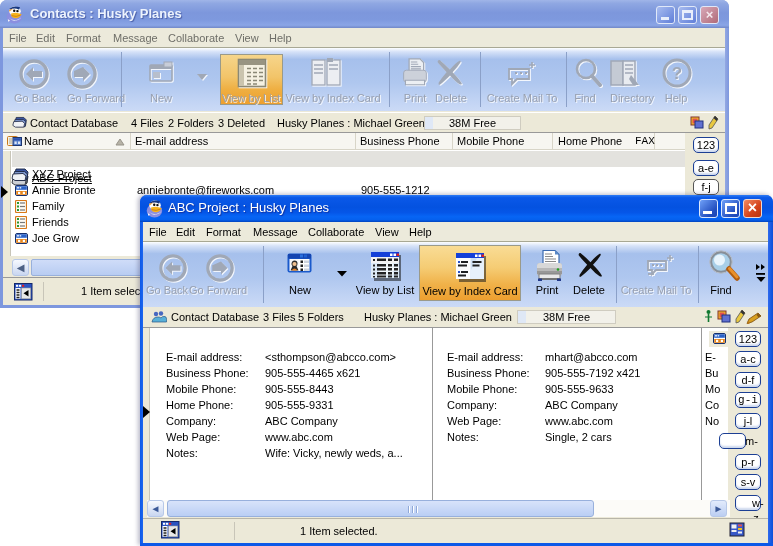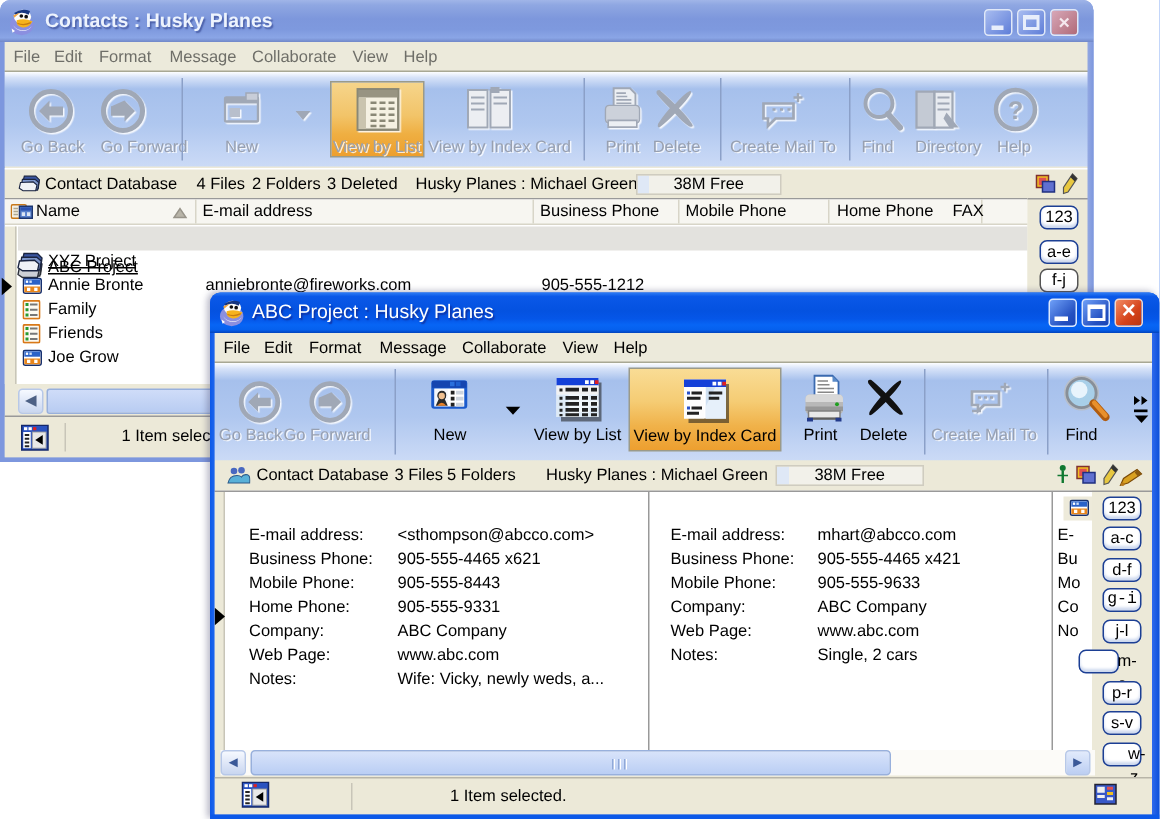--- a/index.html
+++ b/index.html
@@ -174,21 +174,21 @@
           </svg>
         <div class="abs" style="left:127px;top:0;bottom:0;width:1px;background:#D8D5C8;"></div>
         <span class="abs" style="left:132px;top:2px;">E-mail address</span>
         <div class="abs" style="left:352px;top:0;bottom:0;width:1px;background:#D8D5C8;"></div>
         <span class="abs" style="left:357px;top:2px;">Business Phone</span>
         <div class="abs" style="left:449px;top:0;bottom:0;width:1px;background:#D8D5C8;"></div>
         <span class="abs" style="left:454px;top:2px;">Mobile Phone</span>
         <div class="abs" style="left:549px;top:0;bottom:0;width:1px;background:#D8D5C8;"></div>
         <span class="abs" style="left:555px;top:2px;">Home Phone</span>
         <div class="abs" style="left:651px;top:0;bottom:0;width:1px;background:#D8D5C8;"></div>
-        <span class="abs" style="left:632px;top:2px;">FAX</span>
+        <span class="abs" style="left:632px;top:2px;font-family:Liberation Mono, monospace;">FAX</span>
       </div>
 
       <div class="abs" style="left:0;top:18px;width:8px;bottom:0;background:#ECE9D8;border-right:1px solid #C8C5B8;"></div>
       <div class="abs" style="left:9px;top:18px;right:0;height:16px;background:#E3E2DE;"></div>
       <div class="abs" style="left:0;top:18px;width:100%;height:16px;margin-top:20px;">
         <svg class="abs" style="left:8px;top:1px;" width="19" height="14" viewBox="0 0 19 14">
             <path d="M5 1 h9 l3 3 -1 7 h-10 l-3-2 z" fill="#6a6f78" stroke="#2a2e36" stroke-width="0.9"></path>
             <path d="M3.5 3.5 h10 l3 2.5 -1 6 h-10 l-3-2.5 z" fill="#a8acb4" stroke="#2a2e36" stroke-width="0.9"></path>
             <path d="M2 6 h10 l3 2.5 -1 4.5 h-10 l-3-2 z" fill="#cdd0d6" stroke="#2a2e36" stroke-width="0.9"></path>
           </svg>
@@ -514,21 +514,21 @@
       <div class="fieldlbl" style="left:23px;top:103px;">Web Page:</div>
         <div class="fieldlbl" style="left:122px;top:103px;">www.abc.com</div>
       <div class="fieldlbl" style="left:23px;top:119px;">Notes:</div>
         <div class="fieldlbl" style="left:122px;top:119px;">Wife: Vicky, newly weds, a...</div>
 
       <div class="abs" style="left:289px;top:0;bottom:0;width:1px;background:#999;"></div>
 
       <div class="fieldlbl" style="left:304px;top:23px;">E-mail address:</div>
         <div class="fieldlbl" style="left:402px;top:23px;">mhart@abcco.com</div>
       <div class="fieldlbl" style="left:304px;top:39px;">Business Phone:</div>
-        <div class="fieldlbl" style="left:402px;top:39px;">905-555-4465 x421</div>
+        <div class="fieldlbl" style="left:402px;top:39px;">905-555-7192 x421</div>
       <div class="fieldlbl" style="left:304px;top:55px;">Mobile Phone:</div>
         <div class="fieldlbl" style="left:402px;top:55px;">905-555-9633</div>
       <div class="fieldlbl" style="left:304px;top:71px;">Company:</div>
         <div class="fieldlbl" style="left:402px;top:71px;">ABC Company</div>
       <div class="fieldlbl" style="left:304px;top:87px;">Web Page:</div>
         <div class="fieldlbl" style="left:402px;top:87px;">www.abc.com</div>
       <div class="fieldlbl" style="left:304px;top:103px;">Notes:</div>
         <div class="fieldlbl" style="left:402px;top:103px;">Single, 2 cars</div>
 
       <div class="abs" style="left:558px;top:0;bottom:0;width:1px;background:#999;"></div>

